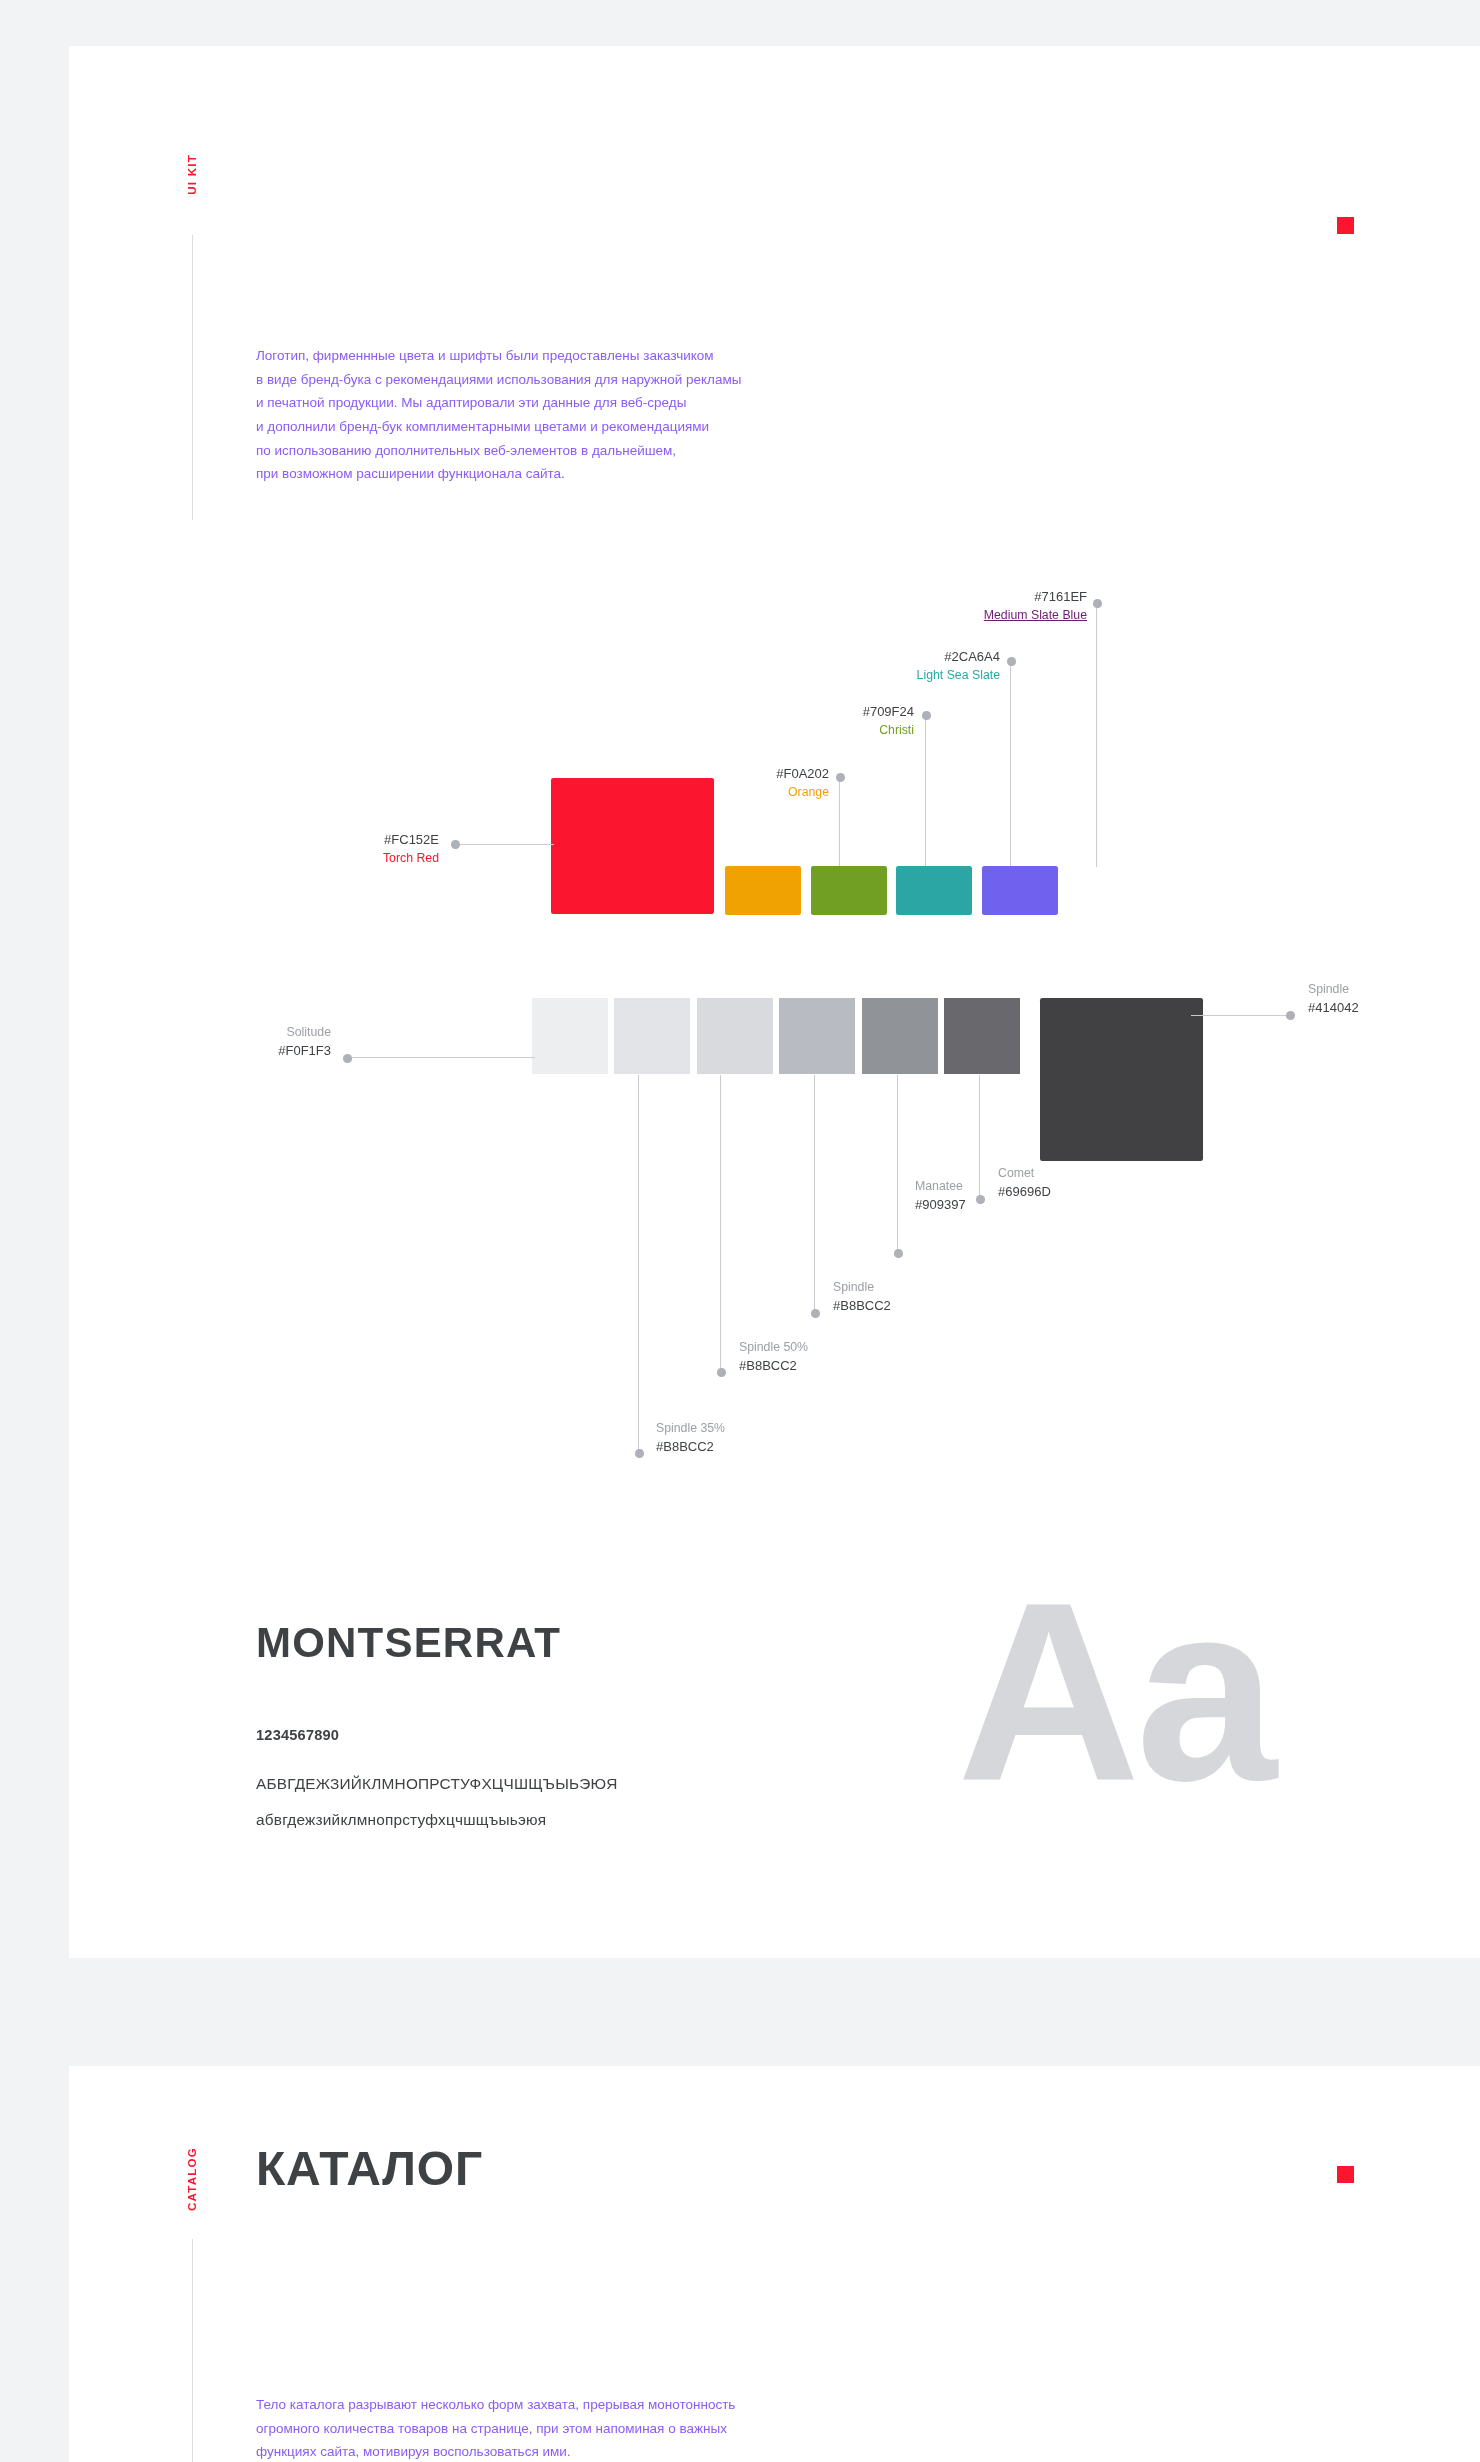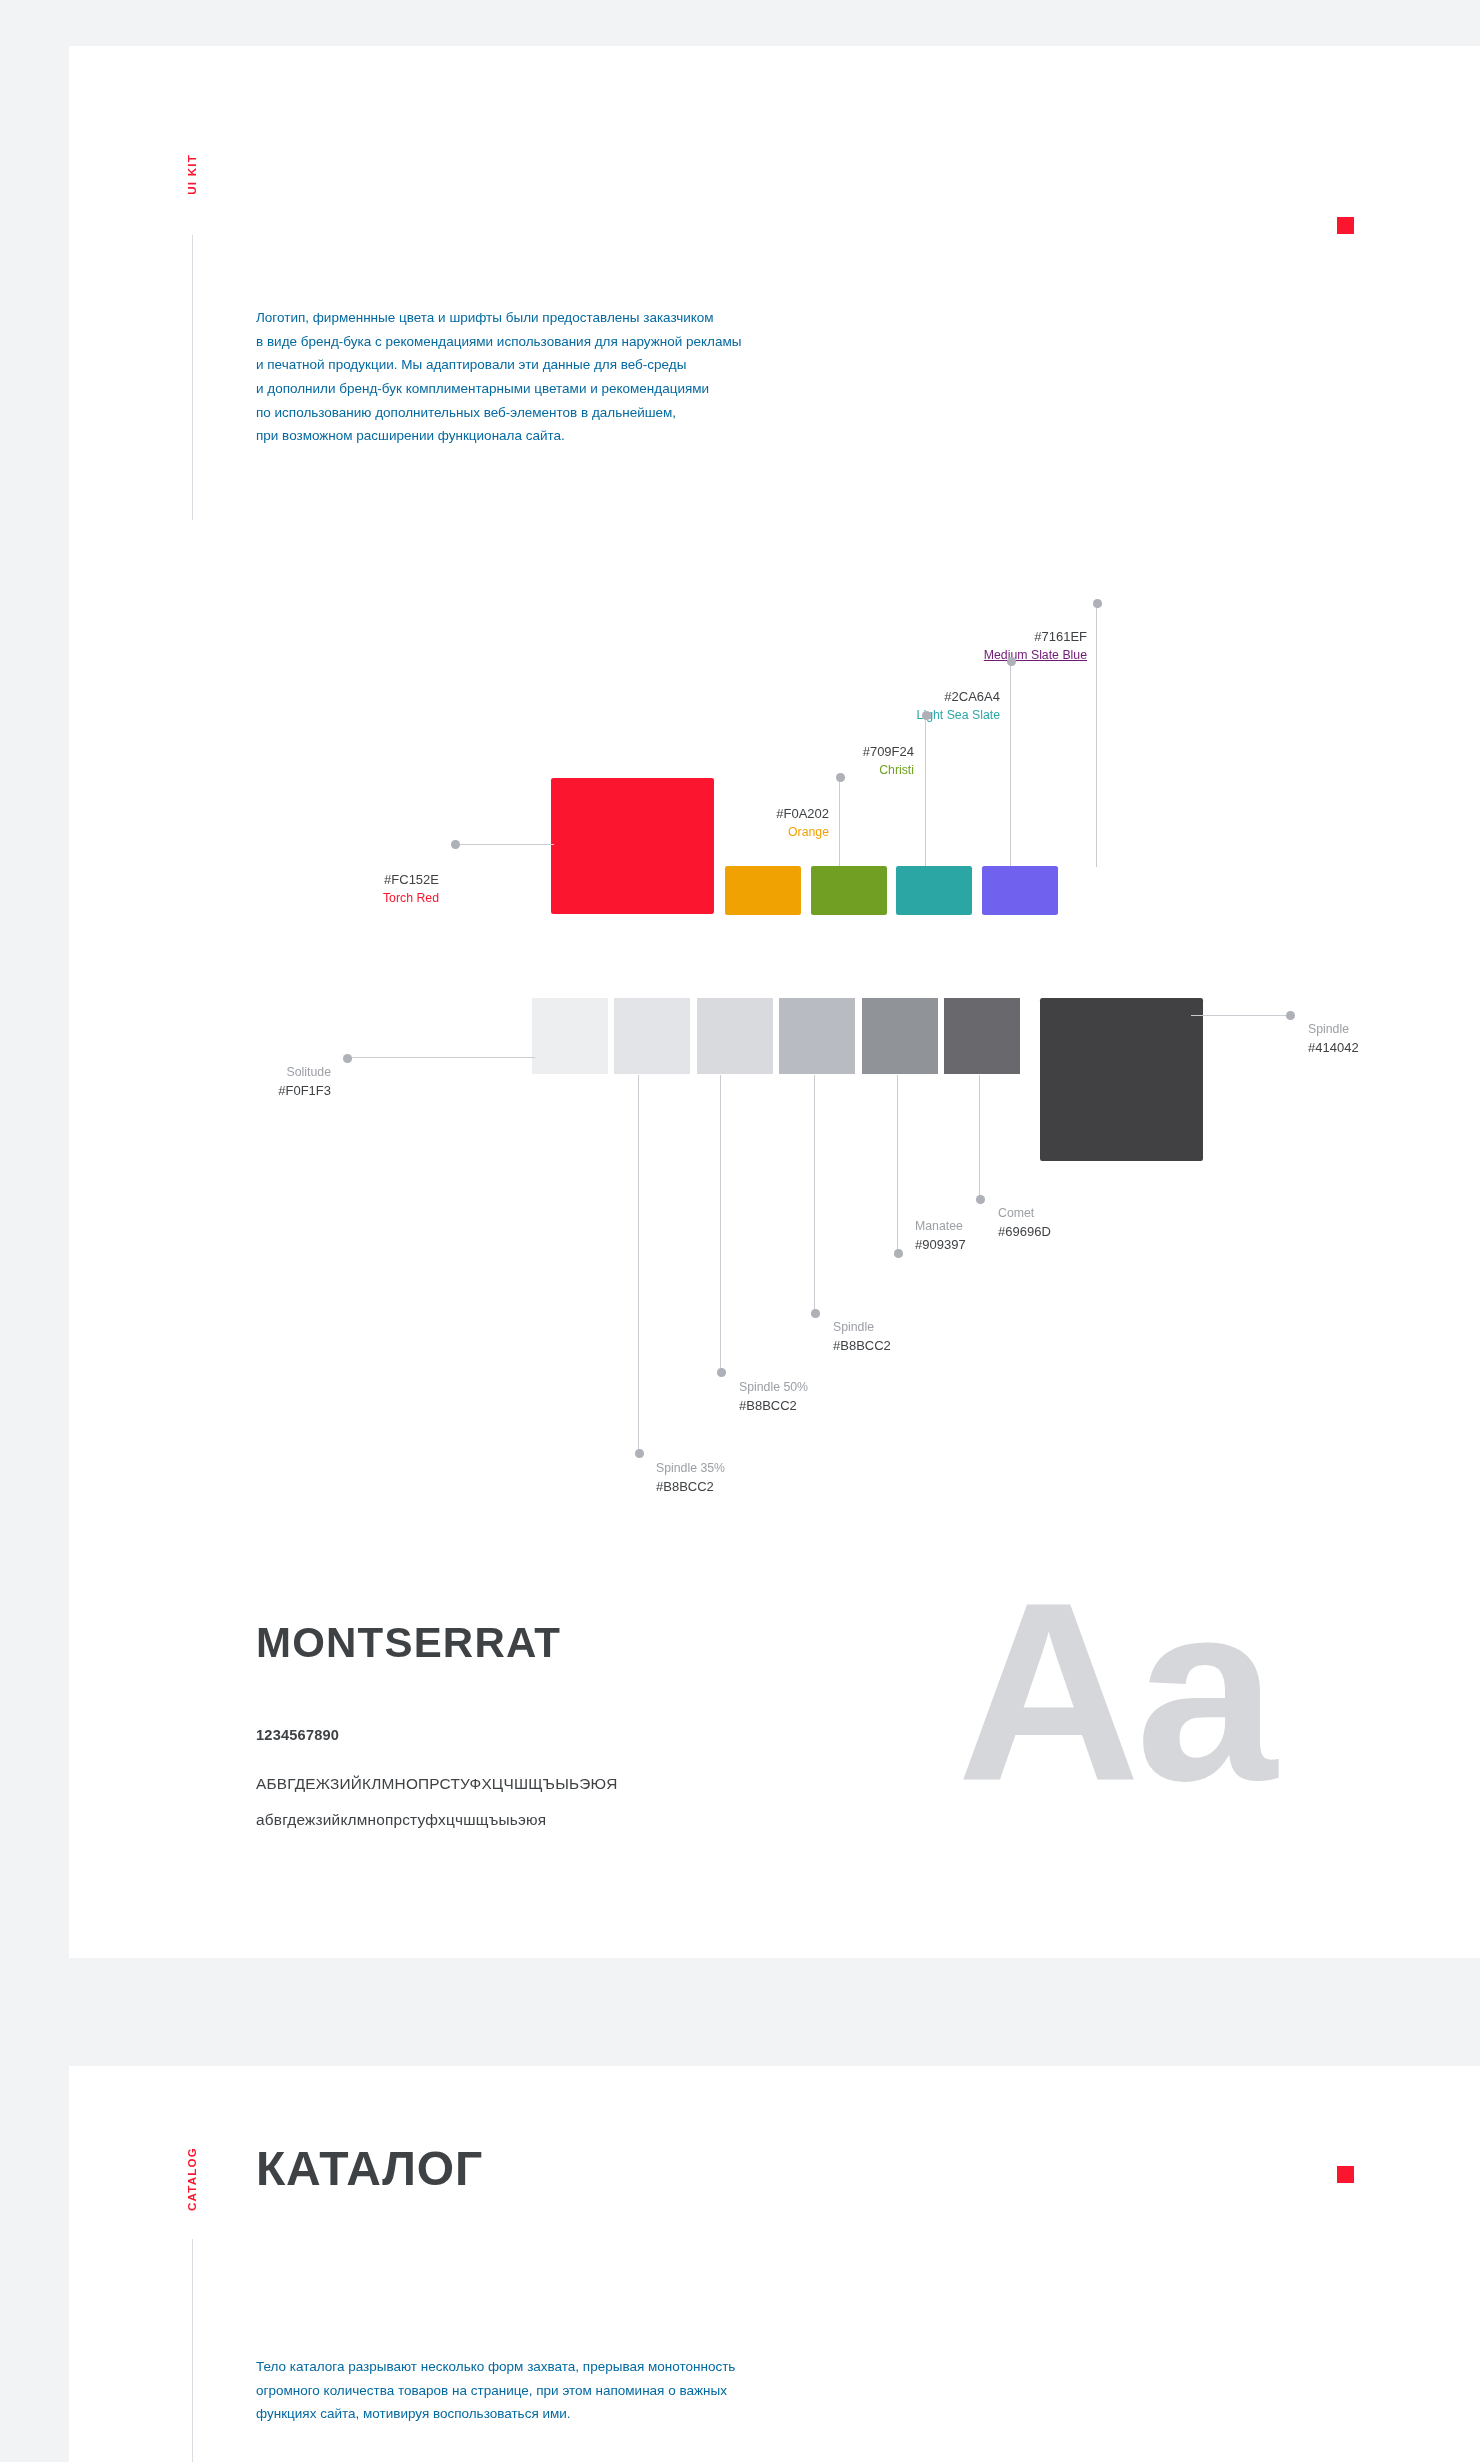--- a/index.html
+++ b/index.html
@@ -26,40 +26,40 @@
   }
   .vrule { position:absolute; width:0.8px; background:#D9DCE0; }
 
   .big-title {
     position:absolute; font-size:48px; font-weight:bold;
     letter-spacing:0.8px; line-height:1.12; color:#3F4245;
     white-space:pre-line;
   }
   .body-copy {
     position:absolute; font-size:13.5px; line-height:1.75;
-    color:#0369a1; white-space:pre-line;
+    color:#8b5cf6; white-space:pre-line;margin-top:38px;
   }
   .red-dot {
     position:absolute; width:17px; height:17px; background:#FC152E;
   }
 
   
   .swatch { position:absolute; }
   .sw-accent { border-radius:2.3px; }
 
   
   .line-h, .line-v { position:absolute; background:#C9CCD1; }
   .line-h { height:1.2px; }
   .line-v { width:1.2px; }
   .knob {
     position:absolute; width:8.5px; height:8.5px; border-radius:50%;
     background:#AEB2B8;
   }
 
-  .lbl { position:absolute; white-space:nowrap; line-height:1.45;margin-top:40px; }
+  .lbl { position:absolute; white-space:nowrap; line-height:1.45; }
   .lbl .hex { font-size:13px; color:#3F4245; display:block; }
   .lbl .nm  { font-size:12.3px; display:block; }
   .lbl.right-align { text-align:right; }
   .lbl .nm.muted { color:#9CA0A6; }
 
   
   .font-name {
     position:absolute; font-size:42px; font-weight:bold;
     letter-spacing:1.2px; color:#3F4245;
   }

